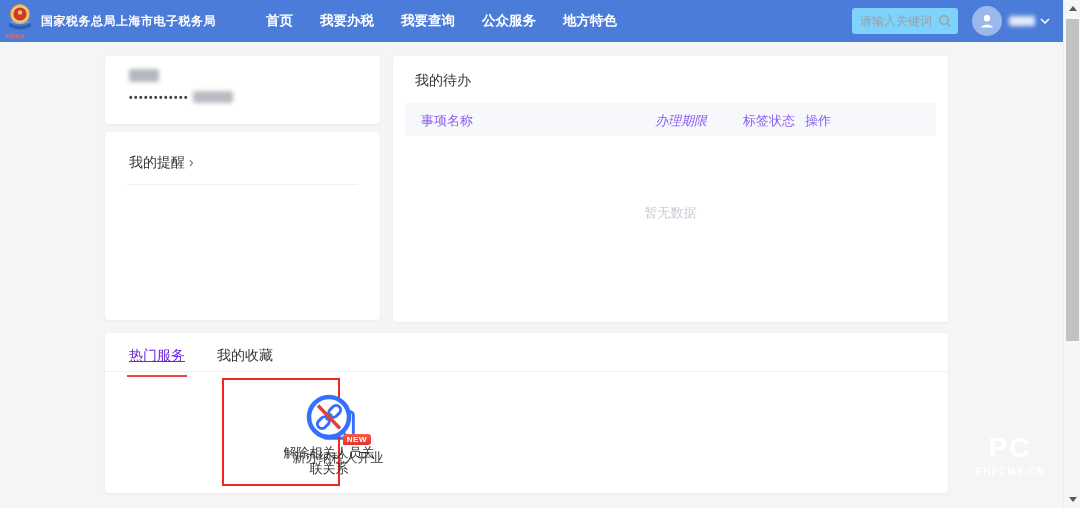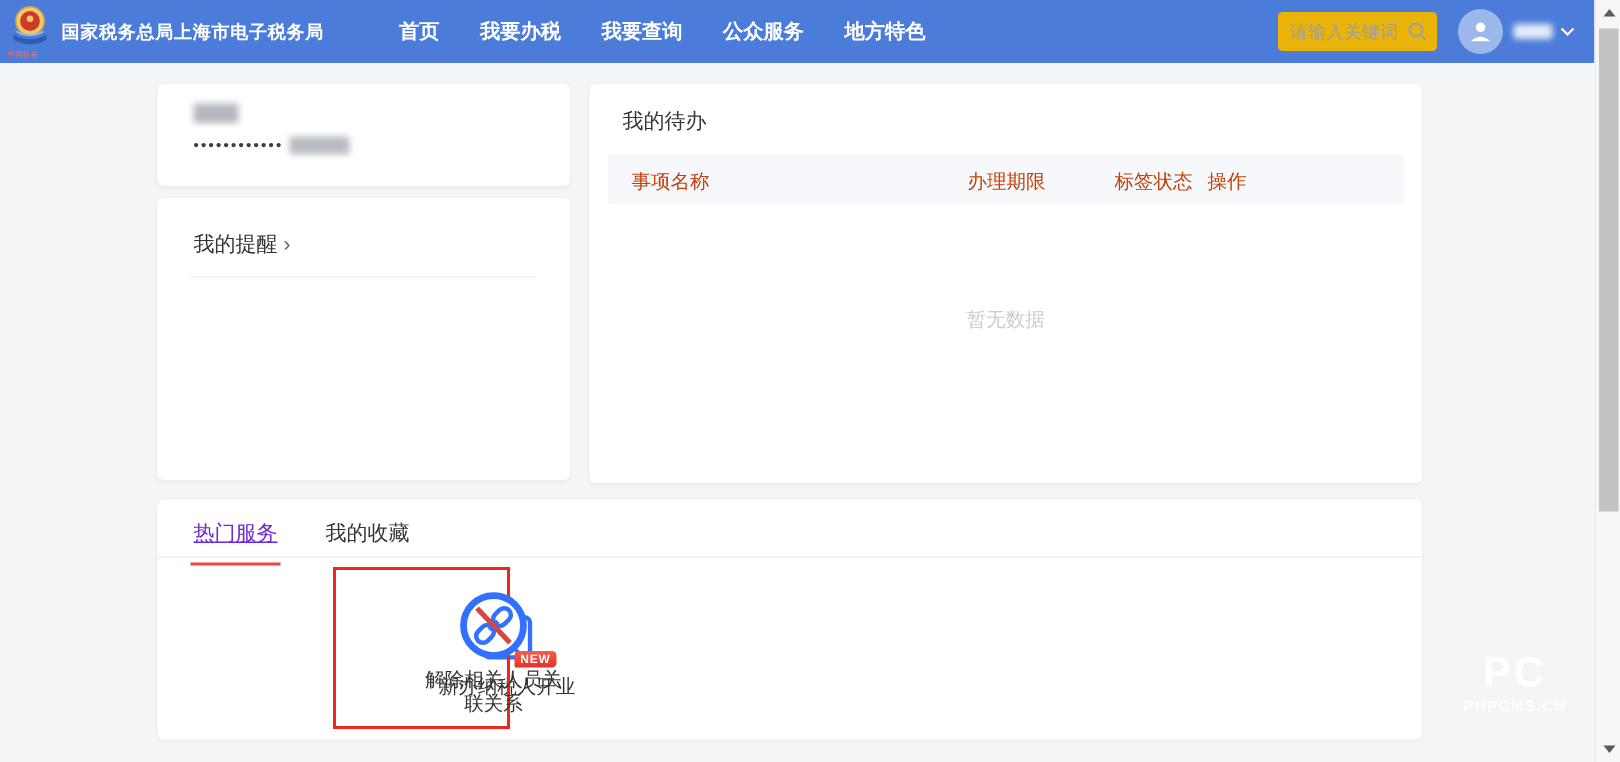--- a/index.html
+++ b/index.html
@@ -8,21 +8,21 @@
 
   
   .header { position:absolute; left:0; top:0; width:1063px; height:42px; background:#4c7cd9; display:flex; align-items:center; }
   .logo-wrap { position:relative; width:30px; height:42px; margin-left:5px; flex:0 0 auto; }
   .logo-wrap svg { position:absolute; left:2px; top:3px; }
   .logo-caption { position:absolute; left:0px; top:33px; font-size:6px; color:#ff6b5b; white-space:nowrap; transform:scale(.85); transform-origin:left top; }
   .site-title { color:#fff; font-size:12px; font-weight:bold; margin-left:6px; letter-spacing:.5px; white-space:nowrap; }
   .nav { display:flex; margin-left:50px; gap:27px; }
   .nav-item { color:#fff; font-size:13.5px; cursor:pointer; white-space:nowrap;font-weight:bold; }
   .search-wrap { position:absolute; left:852px; top:8px; width:106px; height:26px; }
-  .search-input { width:100%; height:100%; border:none; border-radius:3px; padding:0 24px 0 8px; font-size:12px; color:#333; outline:none; background:#eab308; }
+  .search-input { width:100%; height:100%; border:none; border-radius:3px; padding:0 24px 0 8px; font-size:12px; color:#333; outline:none; background:#7dd3fc; }
   .search-input::placeholder { color:#9aa0a6; }
   .search-icon { position:absolute; right:6px; top:6px; }
   .avatar { position:absolute; left:972px; top:6px; width:30px; height:30px; border-radius:50%; background:rgba(255,255,255,.45); display:flex; align-items:center; justify-content:center; cursor:pointer; }
   .user-blur { position:absolute; left:1009px; top:16px; width:26px; height:10px; background:rgba(255,255,255,.85); filter:blur(2px); border-radius:2px; }
   .chevron-down { position:absolute; left:1040px; top:17px; cursor:pointer; }
 
   
   .scrollbar { position:absolute; right:0; top:0; width:17px; height:508px; background:#f6f6f6; border-left:1px solid #ededed; }
   .scroll-btn { position:absolute; left:0; width:17px; height:17px; display:flex; align-items:center; justify-content:center; cursor:pointer; }
   .scroll-btn.up { top:0; }
@@ -40,22 +40,22 @@
   .masked-blur { width:40px; height:12px; background:#b8bbc1; filter:blur(2px); border-radius:2px; margin-left:4px; }
 
   .reminder-card { left:105px; top:132px; width:275px; height:188px; }
   .reminder-title-row { position:absolute; left:24px; top:22px; font-size:14px; color:#333; cursor:pointer; }
   .reminder-arrow { color:#666; margin-left:4px; font-size:14px; }
   .reminder-divider { position:absolute; left:22px; right:22px; top:52px; border-top:1px solid #eff0f2; }
 
   .todo-card { left:393px; top:56px; width:555px; height:266px; }
   .todo-title { position:absolute; left:22px; top:16px; font-size:14px; color:#333; }
   .todo-thead { position:absolute; left:12px; right:12px; top:47px; height:33px; background:#f7f8fb; border-radius:2px; }
-  .todo-thead span { position:absolute; top:9px; font-size:13px; color:#c2410c; }
-  .col-0 { left:16px; } .col-1 { left:240px; } .col-2 { left:338px; } .col-3 { left:400px; }
+  .todo-thead span { position:absolute; top:9px; font-size:13px; color:#8b5cf6; }
+  .col-0 { left:16px; } .col-1 { left:250px;font-style:italic; } .col-2 { left:338px; } .col-3 { left:400px; }
   .todo-empty { position:absolute; left:0; right:0; top:148px; text-align:center; font-size:13px; color:#c9ccd4; }
 
   .services-card { left:105px; top:333px; width:843px; height:160px; }
   .tabs-divider { position:absolute; left:0; right:0; top:38px; border-top:1px solid #eef0f3; }
   .tabs { position:absolute; left:22px; top:8px; display:flex; gap:28px; }
   .tab { font-size:14px; color:#333; padding:6px 2px 10px; cursor:pointer; }
   .tab.active { color:#6d28d9; border-bottom:2px solid #ef4444;text-decoration:underline; }
 
   .service-item { position:absolute; text-align:center; cursor:pointer;margin-left:48px; }
   .service-item .icon-box { position:relative; width:50px; height:50px; margin:0 auto; display:flex; align-items:center; justify-content:center; }

